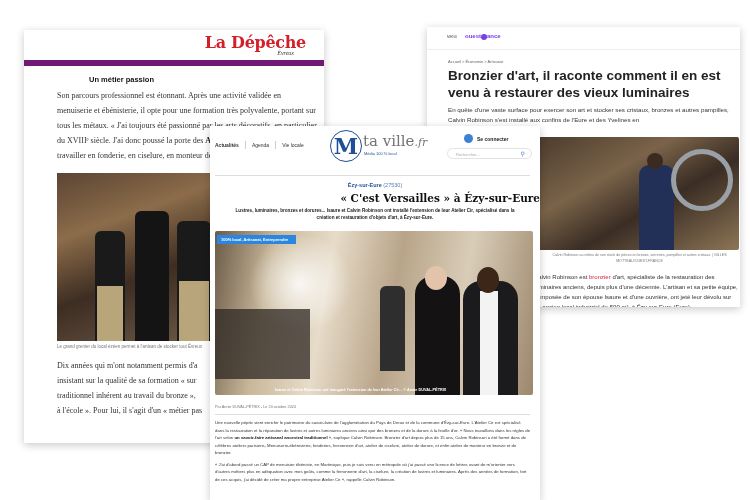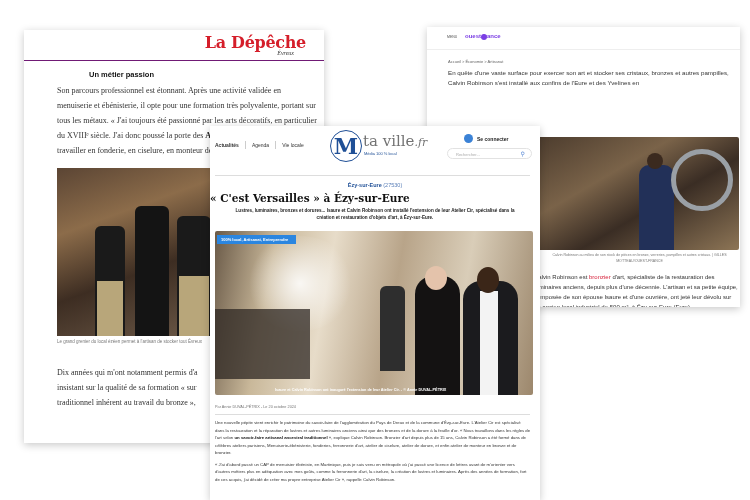--- a/index.html
+++ b/index.html
@@ -1,29 +1,29 @@
 <!DOCTYPE html>
 <html><head>
 <meta charset="utf-8">
 <style>
   html, body { margin:0; padding:0; }
   body { width:750px; height:500px; background:#ffffff; position:relative; overflow:hidden; font-family:"Liberation Sans", sans-serif; }
   .card { position:absolute; background:#fff; box-shadow:0 2px 8px rgba(0,0,0,0.22); overflow:hidden; }
 
   
   #card-left { left:24px; top:30px; width:300px; height:413px; }
-  #card-left .hdr { height:30px; border-bottom:1px solid #701a75; position:relative;padding-left:12px; }
+  #card-left .hdr { height:30px; border-bottom:6px solid #701a75; position:relative;padding-left:12px; }
   #card-left .logo { position:absolute; right:18px; top:3px; font-family:"DejaVu Serif", serif; font-weight:bold; color:#d51e2a; font-size:16px; letter-spacing:-0.3px; }
   #card-left .logo-sub { position:absolute; right:30px; top:20px; font-family:"Liberation Serif", serif; font-style:italic; font-size:6px; color:#333; }
   #card-left .sec { margin:9px 0 0 33px; font-weight:bold; font-size:7.5px; color:#111;padding-left:32px; }
   #card-left .para { margin:4px 0 0 33px; width:260px; font-family:"Liberation Serif", serif; font-size:8px; line-height:15px; color:#333; }
   #card-left .para b { color:#222; }
   #card-left .photo { margin:10px 0 0 33px; width:158px; height:168px; background:linear-gradient(160deg,#5b4534 0%,#8c6c4a 30%,#3d2d22 60%,#6d5a48 100%); position:relative; }
   #card-left .cap { margin:3px 0 0 33px; width:154px; font-size:4.5px; color:#777; line-height:6px; }
-  #card-left .para2 { margin:20px 0 0 33px; width:160px; font-family:"Liberation Serif", serif; font-size:8px; line-height:15px; color:#333; white-space:nowrap; overflow:hidden; }
+  #card-left .para2 { margin:8px 0 0 33px; width:160px; font-family:"Liberation Serif", serif; font-size:8px; line-height:15px; color:#333; white-space:nowrap; overflow:hidden; }
   .person { position:absolute; bottom:0; border-radius:6px 6px 0 0; }
 
   
   #card-right { left:427px; top:27px; width:313px; height:280px; }
   #card-right .hdr { height:22px; border-bottom:1px solid #eee; position:relative; }
   #card-right .menu { position:absolute; left:20px; top:8px; font-size:3.5px; color:#555; }
   #card-right .ologo { position:absolute; left:38px; top:6px; font-size:6px; font-weight:bold; color:#7b3fe4; }
   #card-right .odot { position:absolute; left:54px; top:7px; width:6px; height:6px; border-radius:50%; background:#7b3fe4; }
   #card-right .crumb { margin:9px 0 0 21px; font-size:4px; color:#666; }
   #card-right .title { margin:3px 0 0 21px; font-weight:bold; font-size:13.5px; line-height:17px; color:#222; width:290px; }
@@ -44,21 +44,21 @@
   #card-center .mtxt i { font-size:11px; }
   #card-center .msub { position:absolute; left:34px; top:21px; font-size:4px; color:#1f4f96; white-space:nowrap; }
   #card-center .login { position:absolute; left:254px; top:8px; display:flex; align-items:center; gap:4px; font-size:5px; font-weight:bold; color:#222; }
   #card-center .usr { width:9px; height:9px; border-radius:50%; background:#3b82d6; position:relative; }
   #card-center .search { position:absolute; left:237px; top:22px; width:85px; height:11px; border:1px solid #e2e2e2; border-radius:8px; font-size:4px; color:#aaa; padding-left:8px; line-height:11px; box-sizing:border-box; }
   #card-center .search .mag { position:absolute; right:6px; top:0; color:#5b8bd6; font-size:6px; }
   #card-center .rule { position:absolute; left:5px; right:10px; top:49px; height:1px; background:#ddd; }
   #card-center .loc { position:absolute; top:56px; width:100%; text-align:center; font-size:5.5px; color:#1f4f96; }
   #card-center .loc b { font-weight:bold; }
   #card-center .loc span.cp { color:#5a7fb8; }
-  #card-center .htitle { position:absolute; top:66px; width:100%; text-align:left; font-family:"DejaVu Serif", serif; font-weight:bold; font-size:10.5px; color:#111; }
+  #card-center .htitle { position:absolute; top:66px; width:100%; text-align:right; font-family:"DejaVu Serif", serif; font-weight:bold; font-size:10.5px; color:#111; }
   #card-center .sub { position:absolute; left:25px; top:81px; width:280px; text-align:center; font-size:4.6px; line-height:7px; color:#222; font-weight:bold; }
   #card-center .photo { position:absolute; left:5px; top:105px; width:318px; height:164px; border-radius:2px; background:linear-gradient(100deg,#6a5a48 0%,#c9b89a 18%,#e7dcc9 35%,#b8a489 55%,#d9cdb8 75%,#9c876c 100%); overflow:hidden; }
   #card-center .badge { position:absolute; left:2px; top:4px; background:#2b86e0; color:#fff; font-size:4px; font-weight:bold; padding:2px 8px 2px 4px; }
   #card-center .pcap { position:absolute; bottom:3px; left:60px; font-size:3.8px; color:#fff; font-weight:bold; }
   #card-center .byline { position:absolute; left:5px; top:279px; font-size:3.8px; color:#777; }
   #card-center .rule2 { position:absolute; left:5px; right:10px; top:288px; height:1px; background:#ddd; }
   #card-center .body { position:absolute; left:5px; top:293px; width:316px; font-size:4.3px; line-height:7.5px; color:#333; }
   #card-center .body p { margin:0 0 4px 0; }
   #card-center .body b { color:#111; }
 </style>
@@ -81,31 +81,33 @@
     <div class="person" style="left:40px;bottom:0;width:26px;height:55px;background:#b8a67a;border-radius:0;"></div>
     <div class="person" style="left:78px;width:34px;height:130px;background:#141414;"></div>
     <div class="person" style="left:120px;width:34px;height:120px;background:#1a1a1a;"></div>
     <div class="person" style="left:122px;bottom:0;width:30px;height:60px;background:#b8a67a;border-radius:0;"></div>
   </div>
   <div class="cap">Le grand grenier du local ézéen permet à l'artisan de stocker tout Évreux</div>
   <div class="para2">
     <div>Dix années qui m'ont notamment permis d'a</div>
     <div>insistant sur la qualité de sa formation « sur</div>
     <div>traditionnel inhérent au travail du bronze »,</div>
+    <div>à l'école ». Pour lui, il s'agit d'un « métier pas</div>
 
   </div>
 </div>
 
 <div class="card" id="card-right">
   <div class="hdr">
     <div class="menu">MENU</div>
     <div class="ologo">ouest france</div>
     <div class="odot"></div>
   </div>
   <div class="crumb">Accueil  &gt;  Économie  &gt;  Artisanat</div>
+  <div class="title">Bronzier d'art, il raconte comment il en est venu à restaurer des vieux luminaires</div>
   <div class="lead">En quête d'une vaste surface pour exercer son art et stocker ses cristaux, bronzes et autres pampilles, Calvin Robinson s'est installé aux confins de l'Eure et des Yvelines en</div>
   <div class="photo">
     <div style="position:absolute;left:105px;top:28px;width:35px;height:85px;background:#223058;border-radius:10px 10px 0 0;"></div>
     <div style="position:absolute;left:113px;top:16px;width:16px;height:16px;background:#3b2a1f;border-radius:50%;"></div>
     <div style="position:absolute;right:6px;top:12px;width:52px;height:52px;border:5px solid #9aa0a6;border-radius:50%;"></div>
   </div>
   <div class="cap">Calvin Robinson au milieu de son stock de pièces en bronze, verreries, pampilles et autres cristaux. | GILLES MOTTEAU/OUEST-FRANCE</div>
   <div class="body">
     <span>Calvin Robinson est </span><span class="hl">bronzier</span><span> d'art, spécialiste de la restauration des luminaires anciens, depuis plus d'une décennie. L'artisan et sa petite équipe, composée de son épouse Isaure et d'une ouvrière, ont jeté leur dévolu sur un ancien local industriel de 500 m², à Ézy-sur-Eure (Eure).</span>
   </div>

